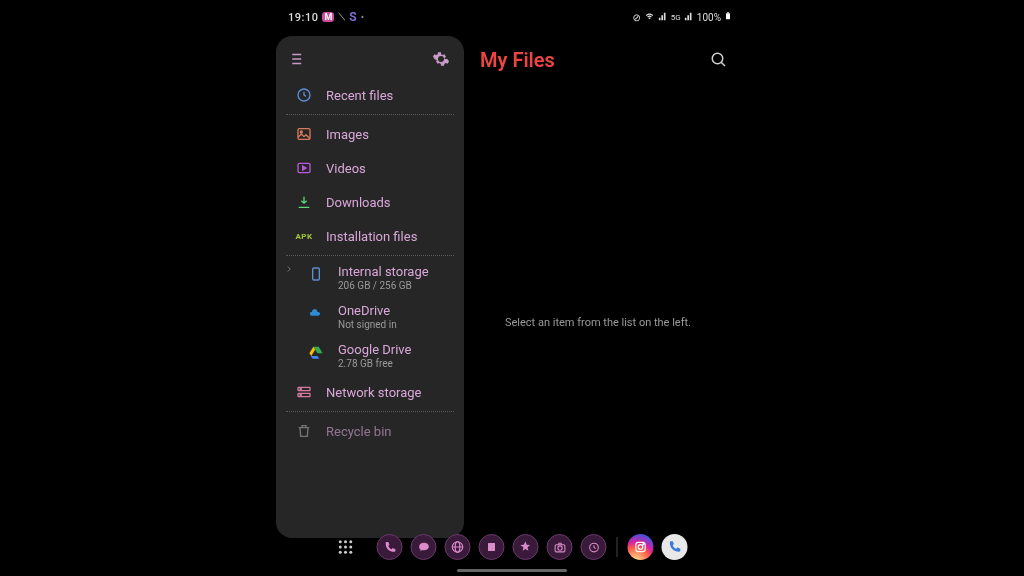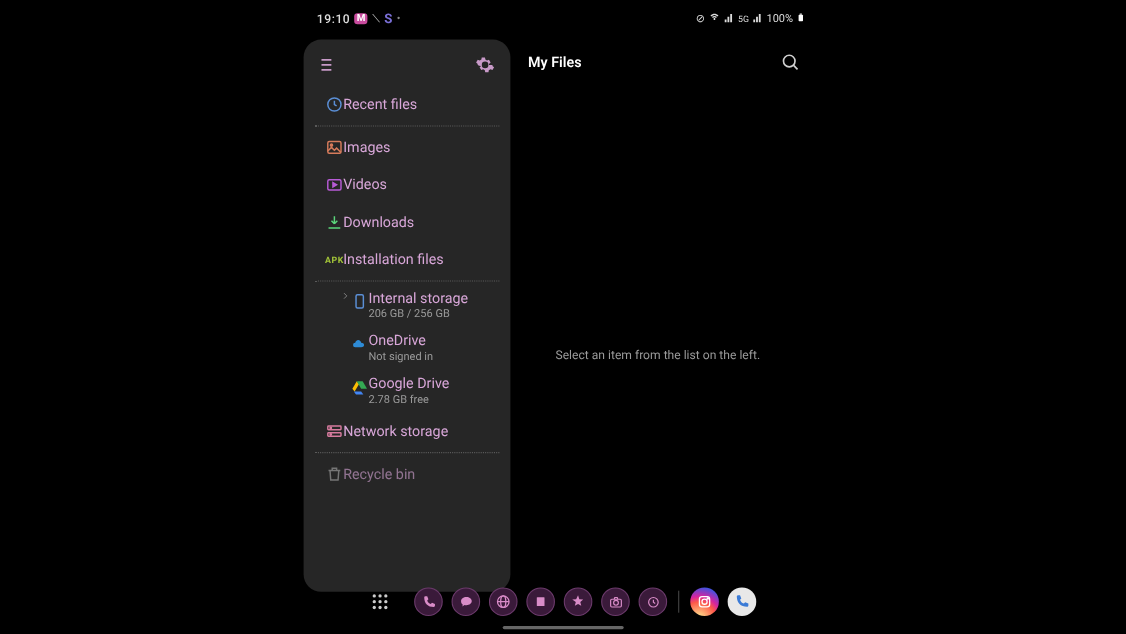--- a/index.html
+++ b/index.html
@@ -58,42 +58,42 @@
   .hamburger, .gear { width:18px; height:18px; color:#c89ac8; }
   .hamburger svg, .gear svg { width:100%; height:100%; }
   .dotted-sep {
     border: none;
     border-top: 1px dotted #5a5a5a;
     margin: 2px 10px;
   }
   .nav-item {
     display:flex;
     align-items:center;
-    gap:0;
+    gap:14px;
     padding: 9px 16px 9px 20px;
     cursor:pointer;
   }
   .nav-icon { width:16px; height:16px; display:flex; align-items:center; justify-content:center; flex-shrink:0; }
   .nav-icon svg { width:100%; height:100%; }
   .nav-label { font-size:13px; color:#d9a7d9; }
-  .storage-item { padding: 6px 16px 6px 8px; align-items:flex-start;margin-left:25px; }
+  .storage-item { padding: 6px 16px 6px 8px; align-items:flex-start; }
   .storage-item .chev { width:10px; color:#888; display:flex; align-items:center; }
   .storage-item .nav-icon { margin-top:2px; }
   .storage-text { display:flex; flex-direction:column; gap:1px; }
   .storage-title { font-size:13px; color:#d9a7d9; }
   .storage-sub { font-size:10px; color:#9a9a9a; }
   .apk-badge { font-size:8px; font-weight:700; color:#a4c639; letter-spacing:0.5px; }
 
   .main {
     flex:1;
     padding: 20px 16px;
     position:relative;
   }
   .main-header { display:flex; justify-content:space-between; align-items:center; }
-  .title { font-size:13px; font-weight:600; color:#ffffff; }
+  .title { font-size:20px; font-weight:600; color:#ef4444; }
   .search { width:18px; height:18px; color:#d0d0d0; }
   .search svg { width:100%; height:100%; }
   .empty-msg {
     position:absolute;
     top: 288px;
     left:0; right:12px;
     text-align:center;
     font-size:11px;
     color:#9a9a9a;
   }

